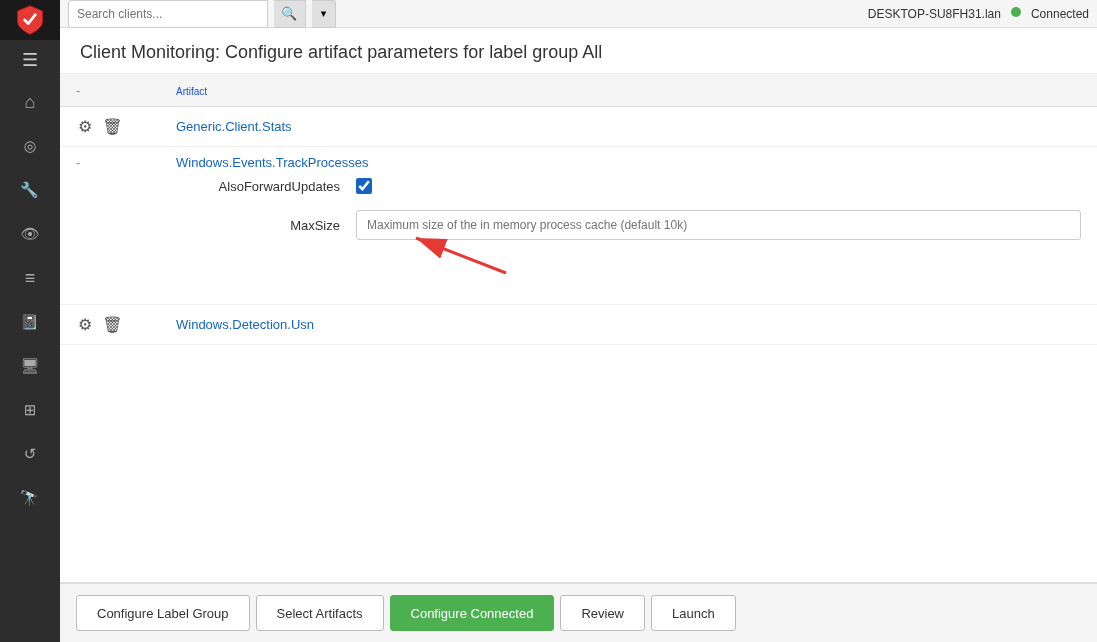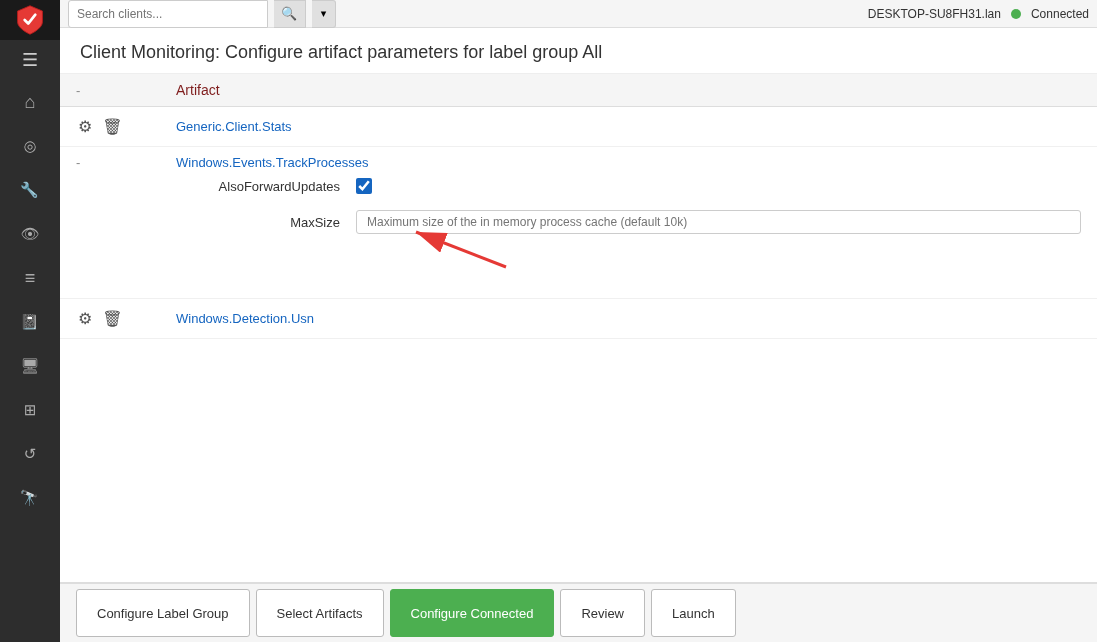--- a/index.html
+++ b/index.html
@@ -90,21 +90,20 @@
       border: 1px solid #ccc;
       border-left: none;
       border-radius: 0 3px 3px 0;
       cursor: pointer;
       display: flex; align-items: center; justify-content: center;
       font-size: 11px;
     }
     .topbar-right {
       margin-left: auto;
       display: flex;
-      align-items: center;
       gap: 10px;
       font-size: 12px;
       color: #333;
       padding-left: 23px;
     }
     .connected-dot {
       width: 10px; height: 10px;
       border-radius: 50%;
       background: #4caf50;
       display: inline-block;
@@ -184,21 +183,21 @@
       padding-right: 16px;
     }
     .param-value {
       flex: 1;
       display: flex;
       align-items: center;
       gap: 8px;
     }
     .param-input {
       width: 100%;
-      height: 24px;
+      height: 30px;
       border: 1px solid #ccc;
       border-radius: 3px;
       padding: 0 10px;
       font-size: 12px;
       color: #aaa;
       outline: none;
     }
     .param-input.filled {
       color: #333;
     }
@@ -217,21 +216,21 @@
     .bottom-tabs {
       height: 60px;
       background: #f5f5f5;
       border-top: 2px solid #ddd;
       display: flex;
       align-items: center;
       padding: 0 16px;
       gap: 6px;
     }
     .tab-btn {
-      height: 48px;
+      height: 36px;
       padding: 0 20px;
       border: 1px solid #bbb;
       background: #fff;
       border-radius: 3px;
       cursor: pointer;
       font-size: 13px;
       color: #333;
     }
     .tab-btn.active {
       background: #4caf50;
@@ -310,21 +309,21 @@
     <span>Client Monitoring: Configure artifact parameters for label group All</span>
   </div>
 
   <div class="content-area">
 
     <div class="artifact-header-row">
       <div class="col-actions">
         <span>-</span>
       </div>
       <div class="col-artifact">
-        <span style="color:#7f1d1d; font-size:14px;">Artifact</span>
+        <span style="color:#1d4ed8; font-size:10px;">Artifact</span>
       </div>
     </div>
 
     <div class="artifact-row">
       <div class="col-actions" style="display:flex; align-items:center;">
         <button class="icon-btn" title="Configure">⚙</button>
         <button class="icon-btn" title="Delete">🗑</button>
       </div>
       <div class="col-artifact">
         <a class="artifact-name">Generic.Client.Stats</a>

